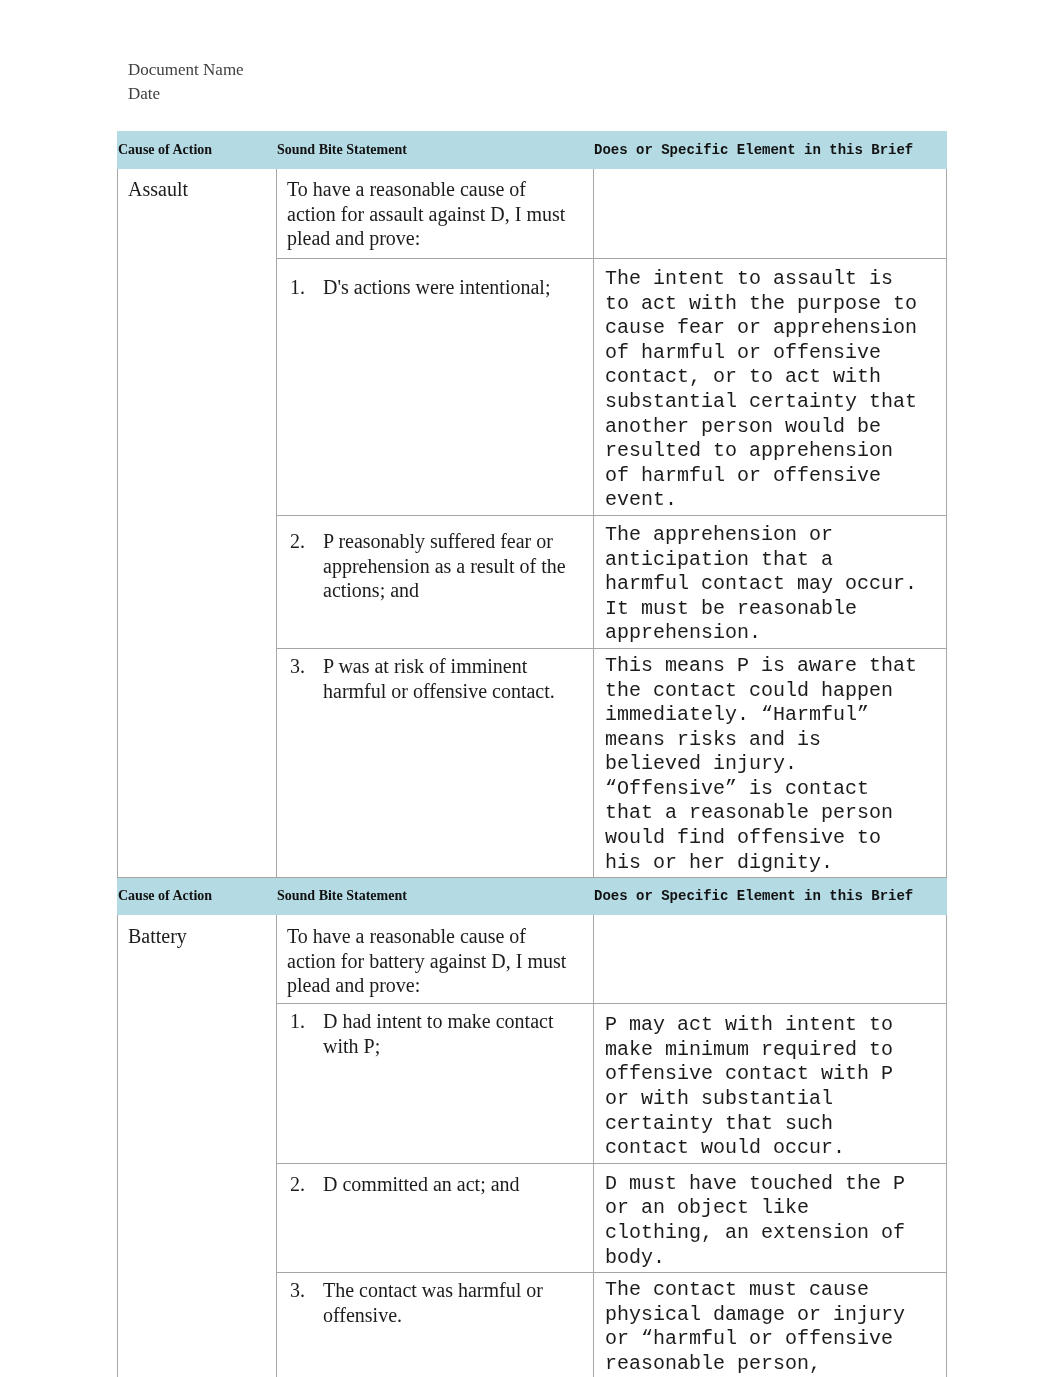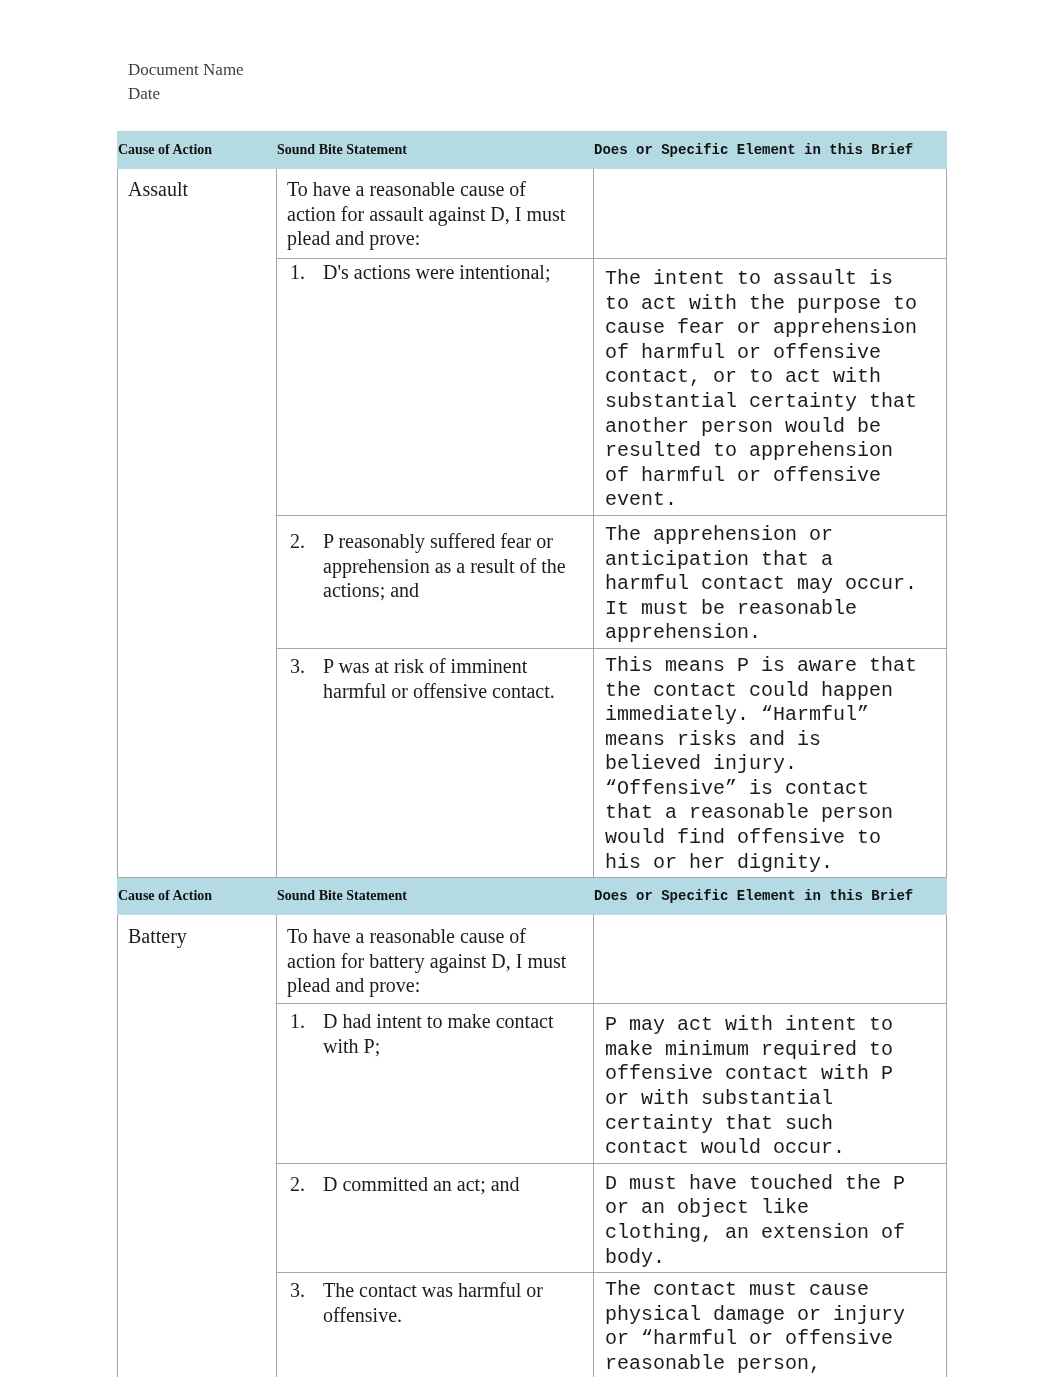--- a/index.html
+++ b/index.html
@@ -29,21 +29,21 @@
           <td class="colhdr c1">Cause of Action</td>
           <td class="colhdr c2">Sound Bite Statement</td>
           <td class="colhdr c3">Does or Specific Element in this Brief</td>
         </tr>
         <tr style="height:90px">
           <td class="c1" rowspan="4" style="padding-top:8px">Assault</td>
           <td class="c2 intro" style="padding-top:8px">To have a reasonable cause of action for assault against D, I must plead and prove:</td>
           <td class="c3"></td>
         </tr>
         <tr style="height:186px">
-          <td class="c2 sub" style="padding-top:1px">
+          <td class="c2 sub" style="padding-top:16px">
             <ol class="el" start="1">
               <li>D's actions were intentional;</li>
             </ol>
           </td>
           <td class="c3" style="padding-top:8px">The intent to assault is to act with the purpose to cause fear or apprehension of harmful or offensive contact, or to act with substantial certainty that another person would be resulted to apprehension of harmful or offensive event.</td>
         </tr>
         <tr style="height:101px">
           <td class="c2 sub" style="padding-top:13px">
             <ol class="el" start="2">
               <li>P reasonably suffered fear or apprehension as a result of the actions; and</li>

